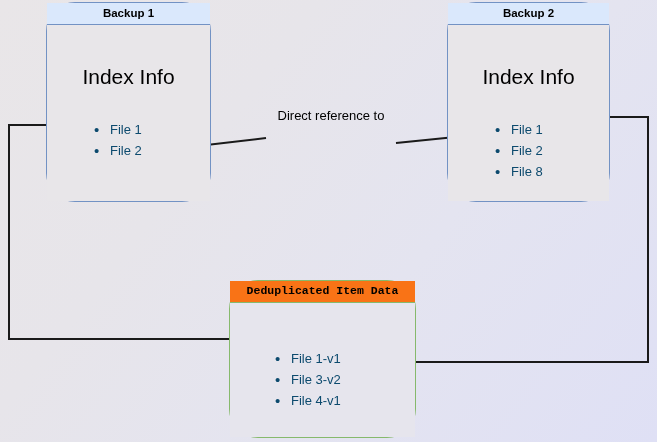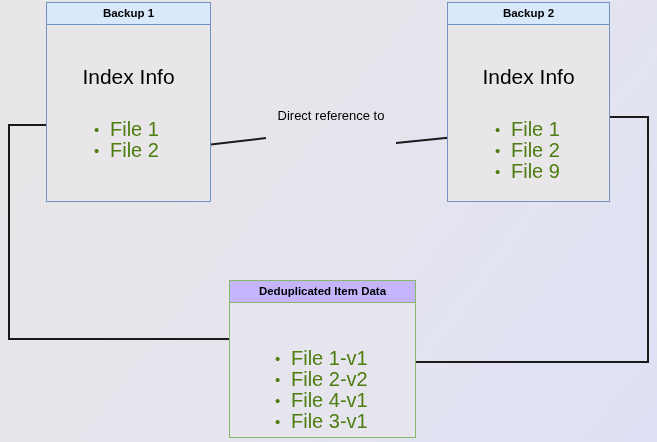--- a/index.html
+++ b/index.html
@@ -25,20 +25,21 @@
     top: 0;
     width: 657px;
     height: 442px;
     pointer-events: none;
   }
   
   .box {
     position: absolute;
     box-sizing: border-box;
     background: #e8e6e9;
+    border-radius: 29px;
   }
   .box .hdr {
     box-sizing: border-box;
     height: 22px;
     line-height: 20px;
     text-align: center;
     font-size: 11.5px;
     font-weight: bold;
     color: #000;
   }
@@ -55,22 +56,23 @@
     background: #dae8fc;
     border-bottom: 1.5px solid #7292c4;
   }
   .box-blue .bodywrap {
     background: #e8e6e9;
   }
   .box-green {
     border: 1.5px solid #86b96c;
   }
   .box-green .hdr {
-    background: #c4b5fd;
+    background: #f97316;
     border-bottom: 1.5px solid #86b96c;
+    font-family: Liberation Mono, monospace;
   }
   .box-green .bodywrap {
     background: #e6e5ed;
   }
 
   #box-backup1 { left: 46px;  top: 2px;   width: 165px; height: 200px; }
   #box-backup2 { left: 447px; top: 2px;   width: 163px; height: 200px; }
   #box-dedup   { left: 229px; top: 280px; width: 187px; height: 158px; }
 
   .index-label {
@@ -85,23 +87,23 @@
   #box-backup2 .index-label { top: 40px; }
 
   .file-list {
     position: absolute;
     margin: 0;
     padding: 0;
     list-style: none;
   }
   .file-list li {
     position: relative;
-    font-size: 20px;
+    font-size: 13px;
     line-height: 21px;
-    color: #4d7c0f;
+    color: #0c4a6e;
     padding-left: 16px;
     white-space: nowrap;
   }
   .file-list li::before {
     content: "\2022";
     position: absolute;
     left: 0;
     top: 0;
     font-size: 15px;
     line-height: 21px;
@@ -160,33 +162,32 @@
     </div>
   </div>
 
   <div class="box box-blue" id="box-backup2">
     <div class="hdr">Backup 2</div>
     <div class="bodywrap">
       <div class="index-label">Index Info</div>
       <ul class="file-list" id="backup2-files">
         <li>File 1</li>
         <li>File 2</li>
-        <li>File 9</li>
+        <li>File 8</li>
       </ul>
     </div>
   </div>
 
   <div class="box box-green" id="box-dedup">
     <div class="hdr">Deduplicated Item Data</div>
     <div class="bodywrap">
       <ul class="file-list" id="dedup-files">
         <li>File 1-v1</li>
-        <li>File 2-v2</li>
+        <li>File 3-v2</li>
         <li>File 4-v1</li>
-        <li>File 3-v1</li>
       </ul>
     </div>
   </div>
 
   <div id="ref-note">
     <span class="ln">Direct reference to</span>
   </div>
 
 </div>
 

